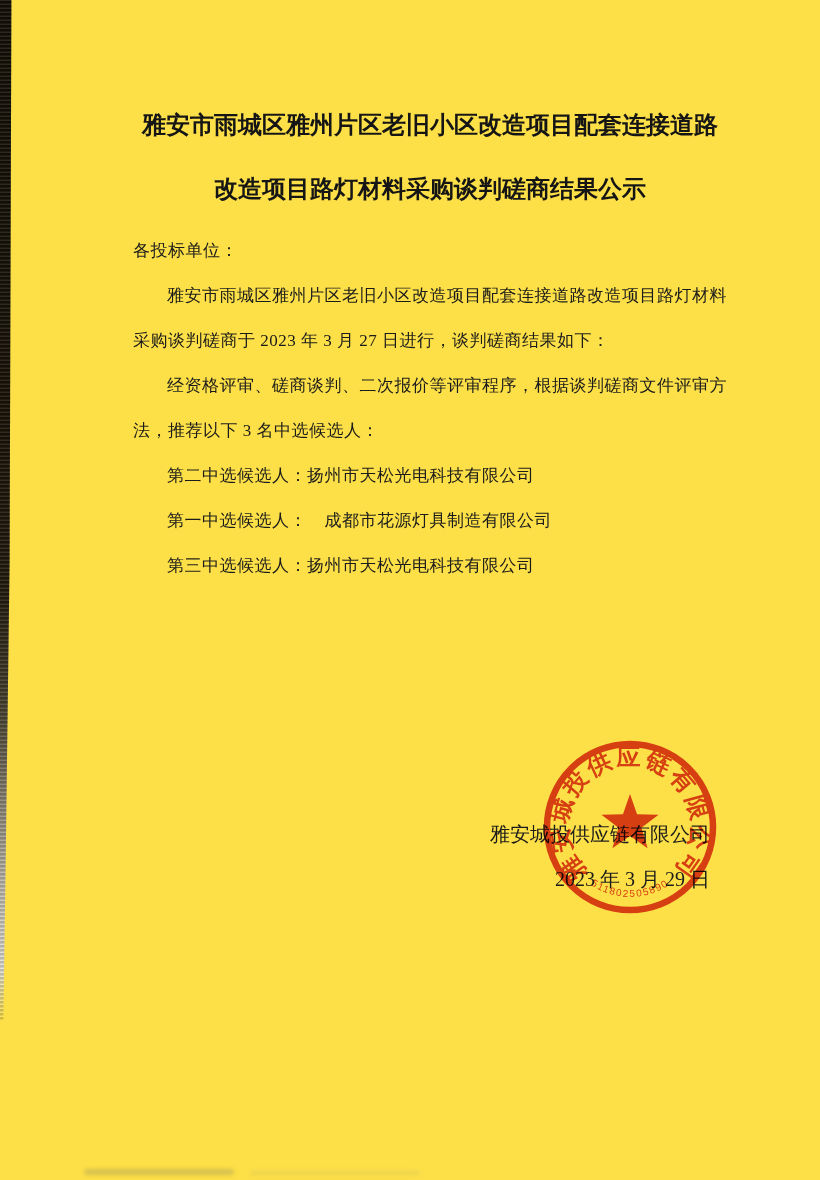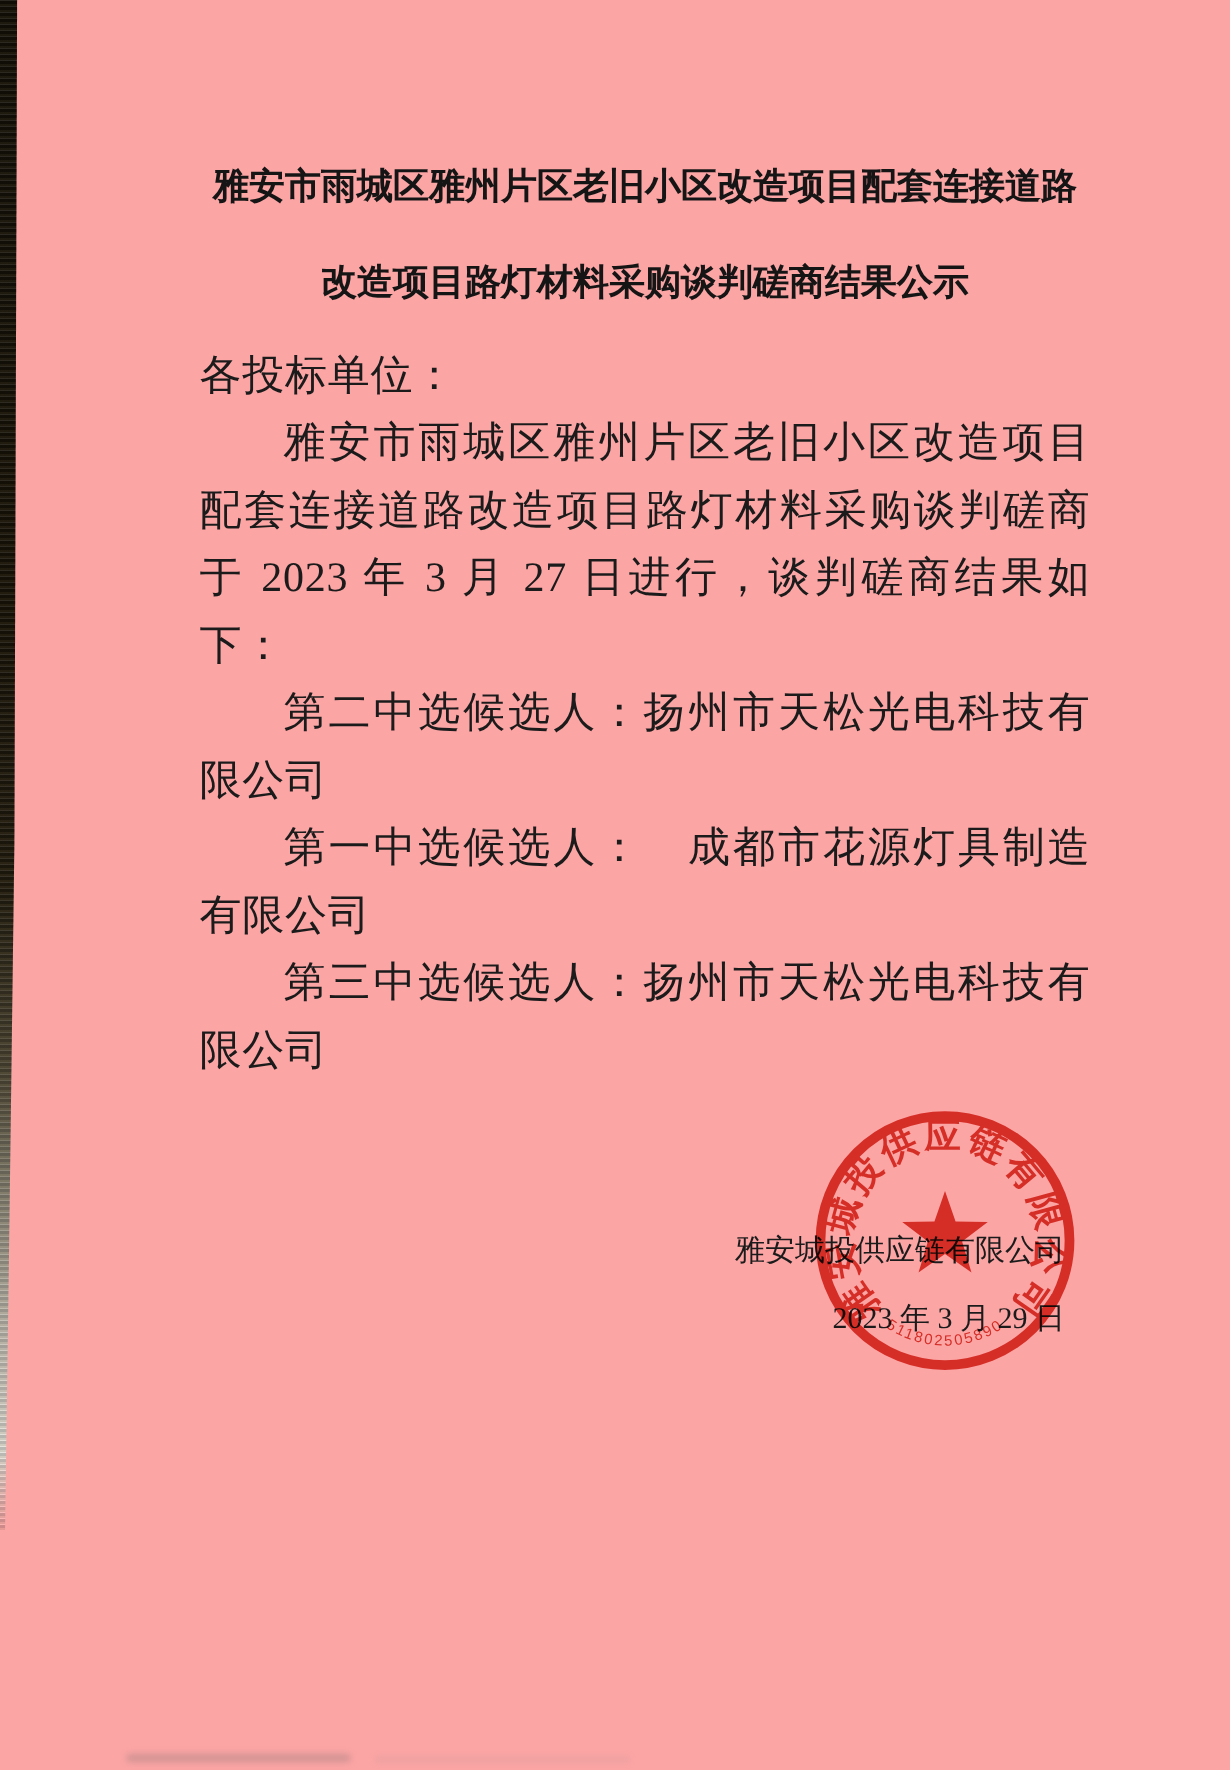--- a/index.html
+++ b/index.html
@@ -1,17 +1,17 @@
 <!DOCTYPE html>
 <html><head>
 <meta charset="utf-8">
 <style>
   html,body { margin:0; padding:0; background:#ffffff; }
   .page {
-    position:relative; width:820px; height:1180px; background:#fca5a5;
+    position:relative; width:820px; height:1180px; background:#fde047;
     overflow:hidden; font-family:"Liberation Serif","DejaVu Serif",serif;
     color:#1b1b1b;
   }
   
   .scan-edge {
     position:absolute; left:0; top:0; width:12px; height:1020px;
     background:linear-gradient(to bottom,
       #131008 0%, #181309 40%, #221c10 58%, #4c4634 70%,
       #8f8a7c 79%, #c2beb4 87%, #e3e1da 95%, rgba(230,228,223,0) 100%);
     clip-path:polygon(0 0, 95% 0, 80% 55%, 50% 82%, 28% 100%, 0 100%);
@@ -33,21 +33,21 @@
 
   .title-block {
     position:absolute; left:133px; top:93px; width:594px;
     text-align:center; font-family:"Liberation Sans","DejaVu Sans",sans-serif;
     font-weight:700; font-size:24px; line-height:64px; color:#151515;
   }
   .title-line { margin:0; }
 
   .body-block {
     position:absolute; left:133px; top:228px; width:594px;
-    font-size:28px; line-height:45px; letter-spacing:0.5px;
+    font-size:17px; line-height:45px; letter-spacing:0.5px;
     text-align:justify; text-justify:inter-ideograph;
   }
   .body-block p { margin:0; }
   .indent { text-indent:2em; }
 
   .signature-block {
     position:absolute; right:110px; top:812px; text-align:right;
     font-size:20px; line-height:45px; color:#1b1b1b;
   }
   .signature-block div { white-space:nowrap; }
@@ -68,20 +68,21 @@
   <div class="smudge-bottom2"></div>
 
   <div class="title-block">
     <p class="title-line">雅安市雨城区雅州片区老旧小区改造项目配套连接道路</p>
     <p class="title-line">改造项目路灯材料采购谈判磋商结果公示</p>
   </div>
 
   <div class="body-block">
     <p>各投标单位：</p>
     <p class="indent">雅安市雨城区雅州片区老旧小区改造项目配套连接道路改造项目路灯材料采购谈判磋商于 2023 年 3 月 27 日进行，谈判磋商结果如下：</p>
+    <p class="indent">经资格评审、磋商谈判、二次报价等评审程序，根据谈判磋商文件评审方法，推荐以下 3 名中选候选人：</p>
     <p class="indent">第二中选候选人：扬州市天松光电科技有限公司</p>
     <p class="indent">第一中选候选人：　成都市花源灯具制造有限公司</p>
     <p class="indent">第三中选候选人：扬州市天松光电科技有限公司</p>
   </div>
 
   <div class="signature-block">
     <div>雅安城投供应链有限公司</div>
     <div>2023 年 3 月 29 日</div>
   </div>
 

